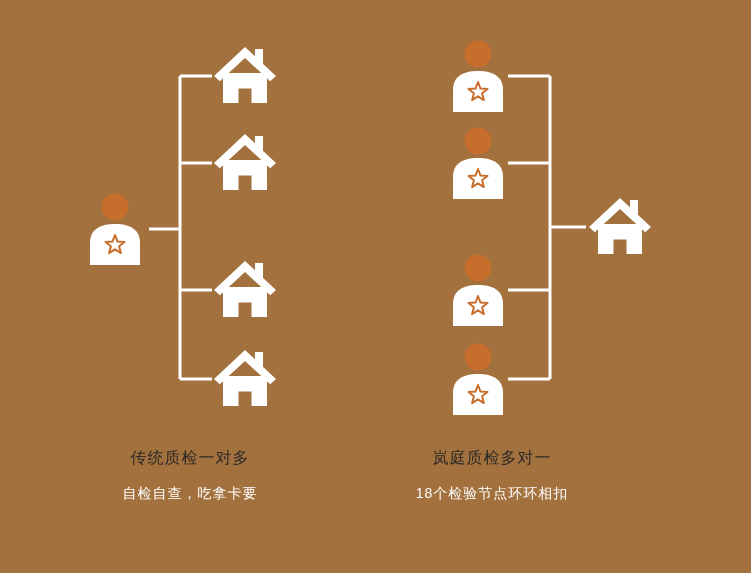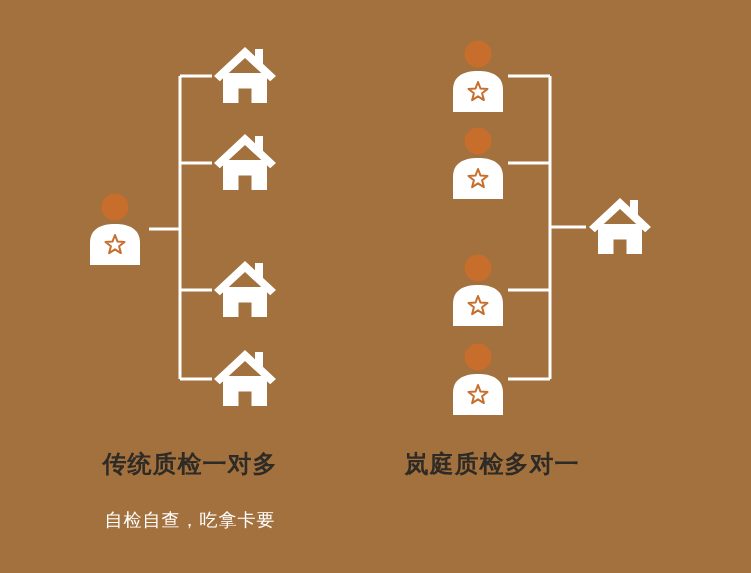--- a/index.html
+++ b/index.html
@@ -41,28 +41,28 @@
   }
   .caption{
     position:absolute;
     top:448px;
     width:310px;
     text-align:center;
   }
   .caption-left{left:35px;}
   .caption-right{left:337px;text-align:center;}
   .caption-title{
-    font-size:24px;
-    font-weight:bold;
+    font-size:16px;
+    font-weight:normal;
     color:var(--title-text);
     letter-spacing:1px;
   }
   .caption-subtitle{
-    margin-top:28px;
-    font-size:18px;
+    margin-top:16px;
+    font-size:14px;
     color:var(--subtitle-text);
     letter-spacing:1px;
   }
 </style>
 </head>
 <body>
 
 <div class="stage">
 
   <svg class="diagram" viewBox="0 0 751 440" aria-hidden="true">
@@ -95,15 +95,16 @@
     <use href="#house" x="589" y="198" width="62" height="58"></use>
   </svg>
 
   <div class="caption caption-left">
     <div class="caption-title">传统质检一对多</div>
     <div class="caption-subtitle">自检自查，吃拿卡要</div>
   </div>
 
   <div class="caption caption-right">
     <div class="caption-title">岚庭质检多对一</div>
+    <div class="caption-subtitle">18个检验节点环环相扣</div>
   </div>
 
 </div>
 
 </body></html>

